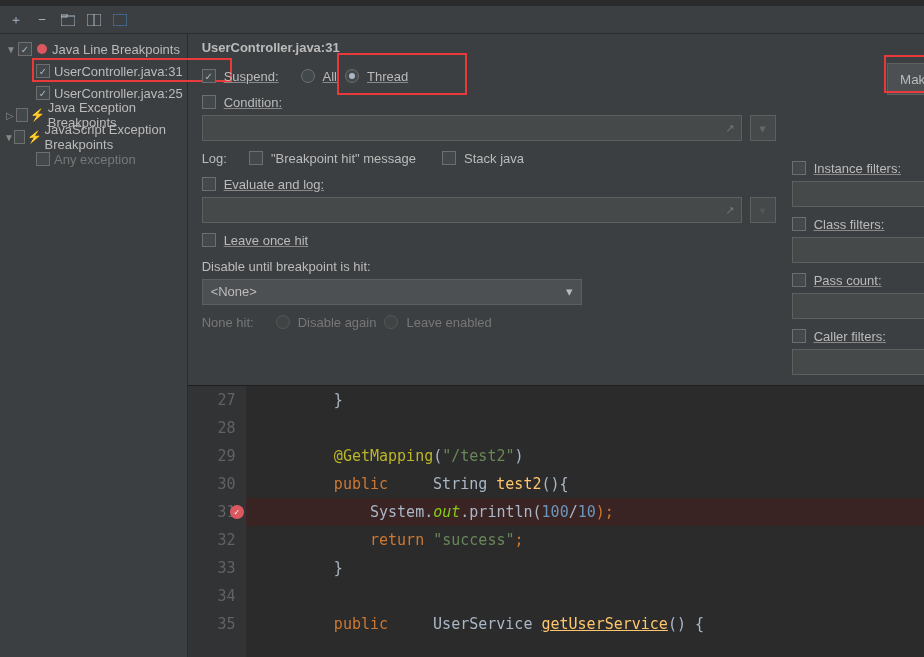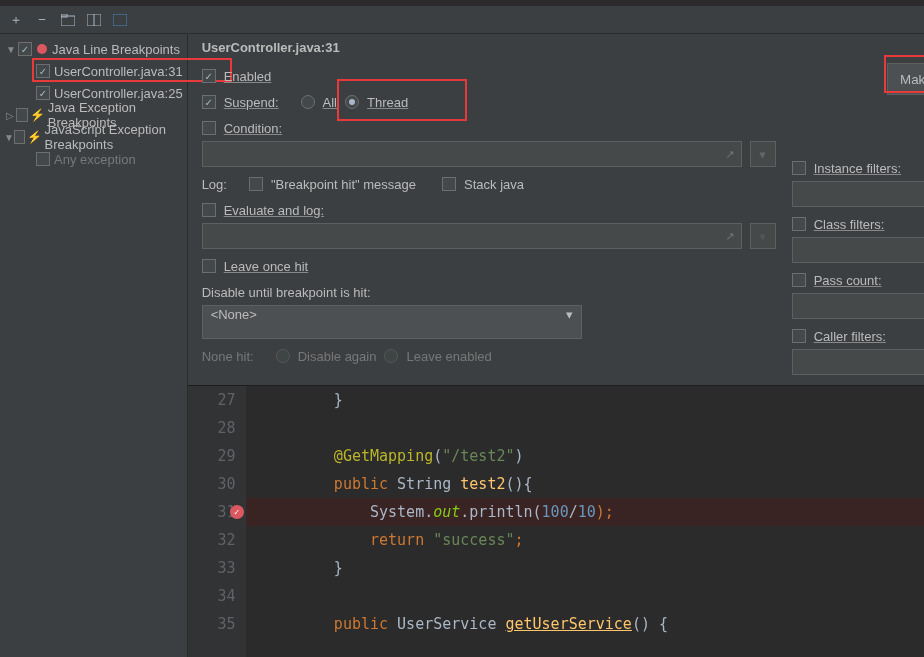--- a/index.html
+++ b/index.html
@@ -103,22 +103,22 @@
   position: relative;
 }
 .field-expand-icon {
   position: absolute; right: 6px; top: 50%; transform: translateY(-50%);
   color: #777; font-size: 11px;
 }
 .dropdown {
   background: #4c5052;
   border: 1px solid #5e6060;
   height: 26px;
-  display: flex; align-items: flex-end; justify-content: space-between;
-  padding: 16px 8px; color: #bbbbbb;
+  display: flex; align-items: flex-start; justify-content: space-between;
+  padding: 4px 8px; color: #bbbbbb;
   cursor: pointer;
 }
 .two-col { display: flex; gap: 16px; }
 .left-col { flex: 1; }
 .right-col { width: 200px; }
 .small-gap { margin-top: 4px; }
 .disabled { color: #777; }
 .filter-row { display: flex; align-items: center; gap: 6px; }
 .filter-input {
   background: #45494a; border: 1px solid #5e6060; height: 26px; flex: 1;
@@ -159,21 +159,21 @@
   transform: translateY(-50%);
   display: flex; align-items: center; justify-content: center;
 }
 .bp-dot::after { content:"✓"; color:#fff; font-size:9px; }
 .code-lines { flex: 1; line-height: 28px; padding-left: 16px; }
 .code-line { height: 28px; white-space: pre; color: #a9b7c6; }
 .code-line.bp-line { background: #3a2323; margin-left: -16px; padding-left: 16px; }
 .tk-anno { color: #bbb529; }
 .tk-str { color: #6a8759; }
 .tk-kw { color: #cc7832; }
-.tk-type { color: #a9b7c6; }
+.tk-type { color: #a9b7c6; margin-left: 36px; }
 .tk-static { font-style: italic; color: #84cc16; }
 .tk-method { color: #ffc66d; }
 .tk-num { color: #6897bb; }
 .tk-punc { color: #cc7832; }
 .tk-underline { text-decoration: underline; }
 </style>
 </head>
 <body>
 
 <div class="top-border"></div>
@@ -239,24 +239,20 @@
       <span class="tree-label disabled">Any exception</span>
     </div>
   </div>
 
   <div class="content">
     <div class="detail">
       <div class="bp-title">UserController.java:31</div>
 
       <div class="two-col">
         <div class="left-col">
-          <div class="row">
-            <span class="checkbox checked"></span>
-            <span class="lbl u">Enabled</span>
-          </div>
           <div class="row" style="position:relative;">
             <span class="checkbox checked"></span>
             <span class="lbl u">Suspend:</span>
             <span style="width:6px;"></span>
             <span class="radio"></span>
             <span class="lbl u">All</span>
             <span class="radio selected"></span>
             <span class="lbl u">Thread</span>
             <div class="hl-red" style="left:135px; top:-10px; width:130px; height:42px;"></div>
           </div>

